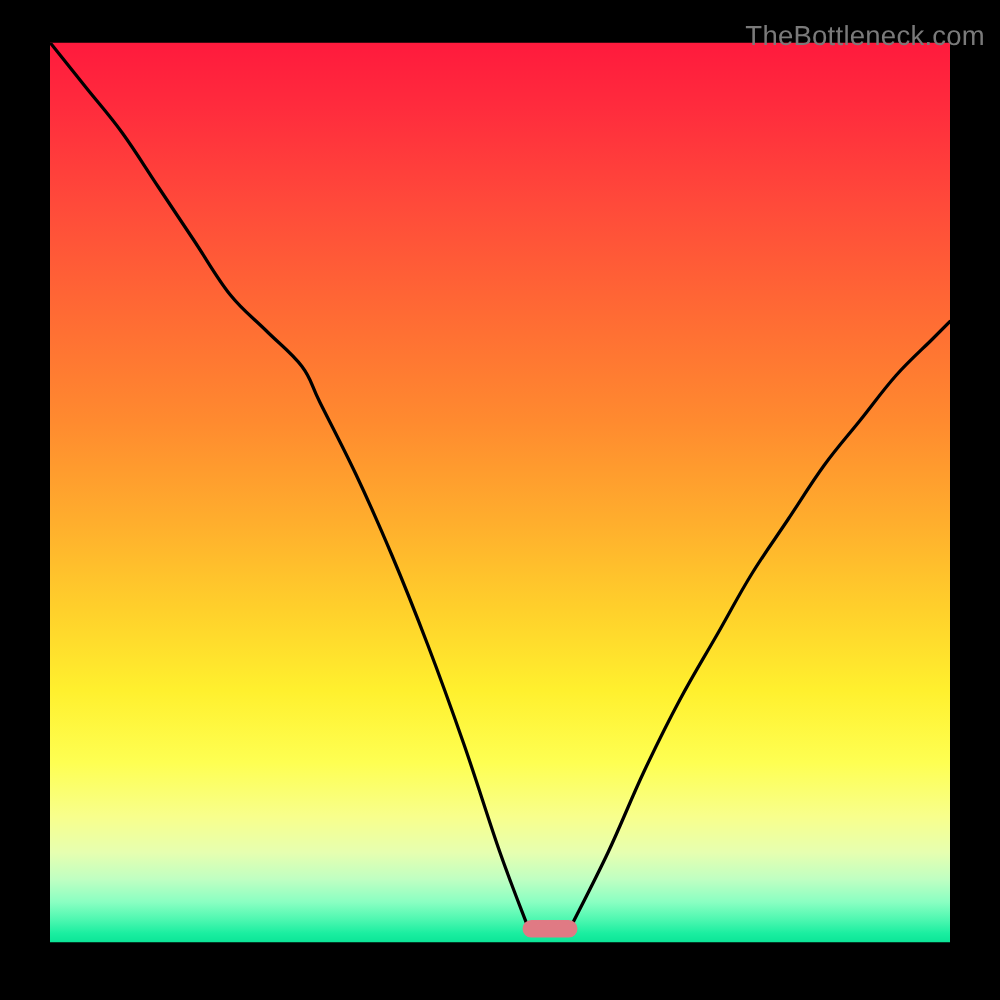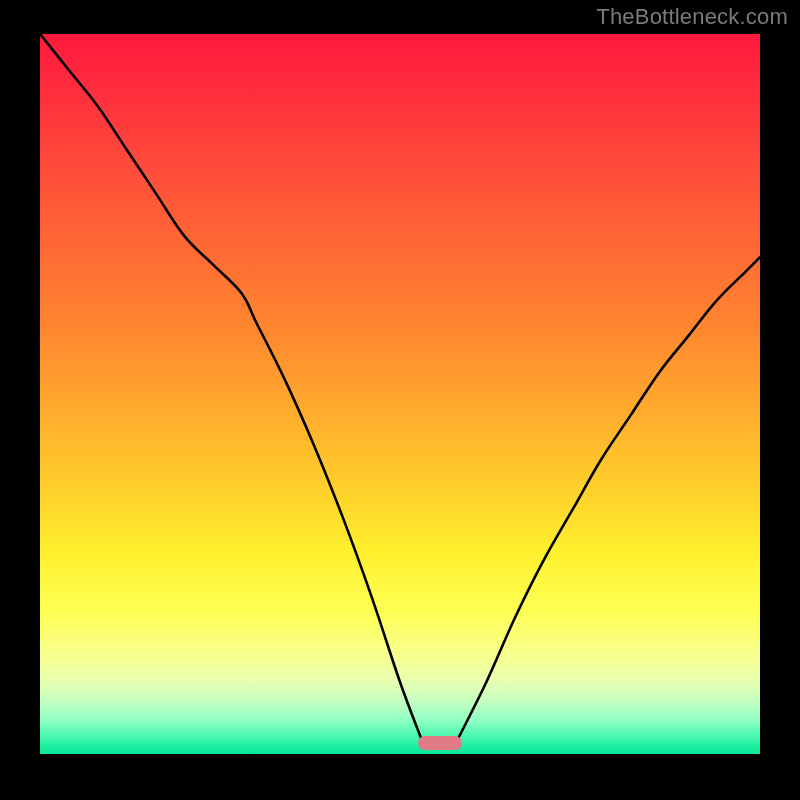--- a/index.html
+++ b/index.html
@@ -6,21 +6,21 @@
   body {
     width: 800px;
     height: 800px;
     background: #000;
     position: relative;
     overflow: hidden;
     font-family: Arial, Helvetica, sans-serif;
   }
   .watermark {
     position: absolute;
-    top: 4px;
+    top: 16px;
     right: 12px;
     color: #7a7a7a;
     font-size: 22px;
     z-index: 10;
     letter-spacing: 0.2px;
   }
   .plot-area {
     position: absolute;
     left: 40px;
     top: 34px;

